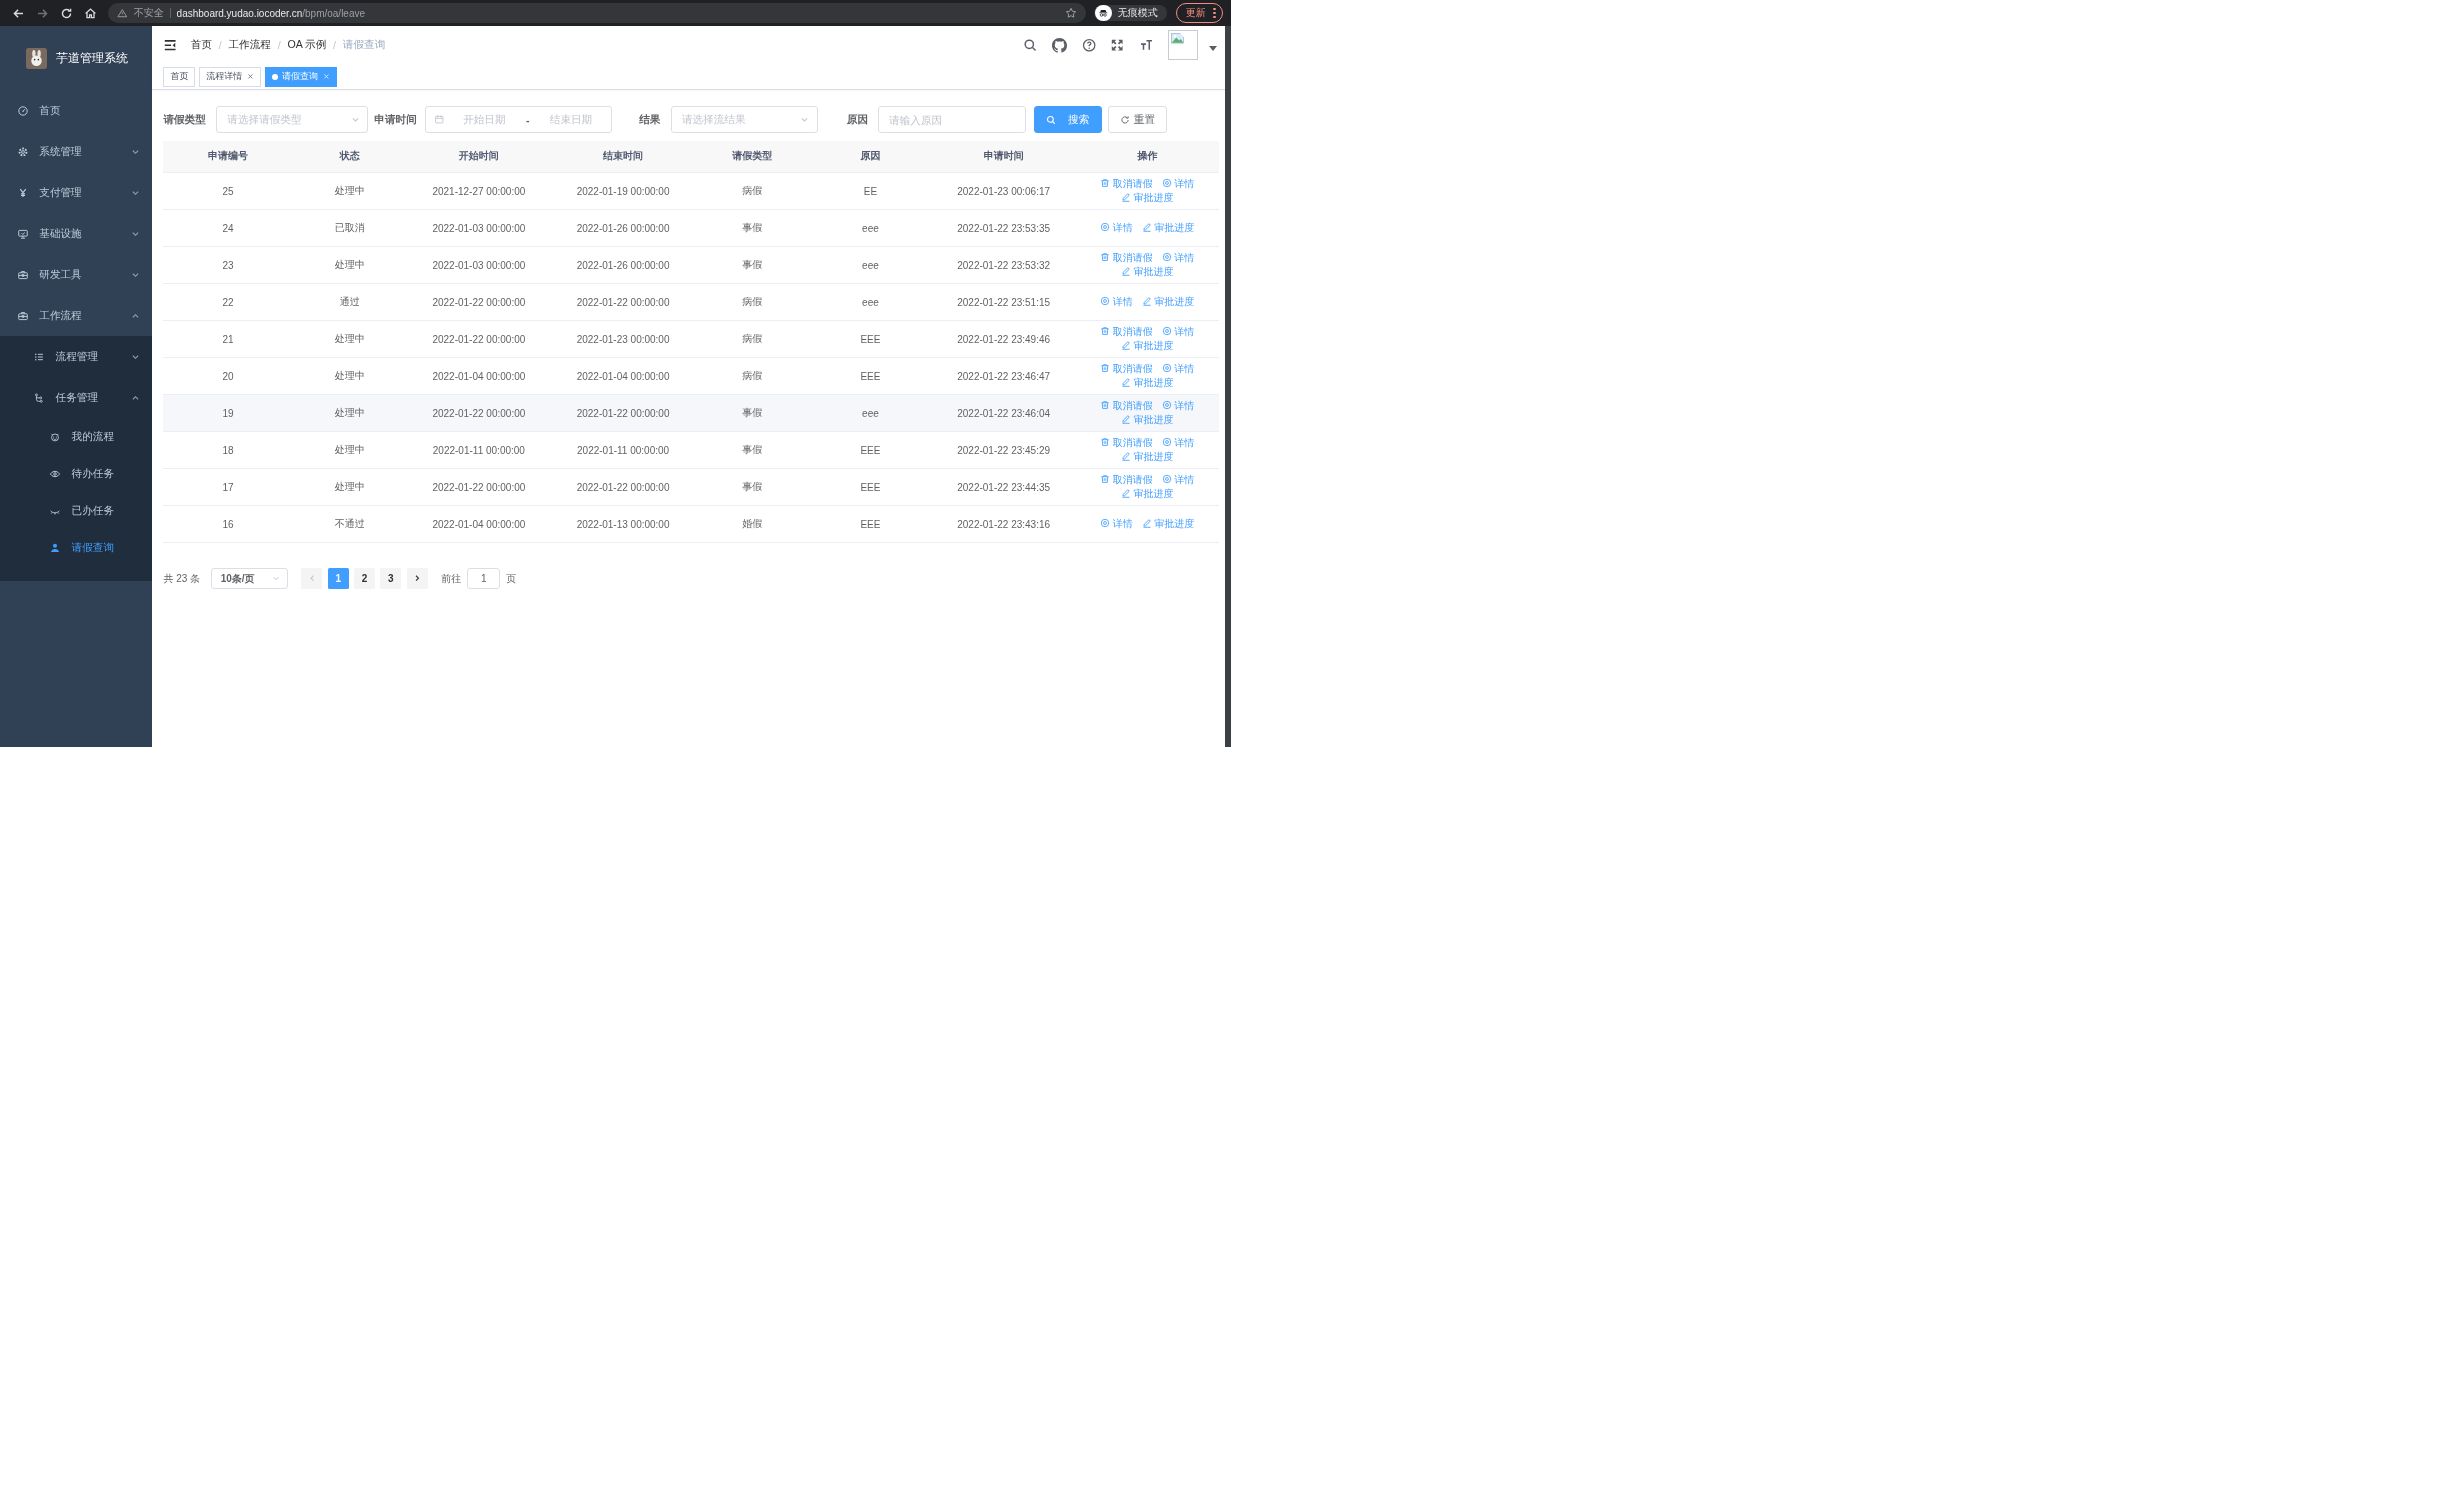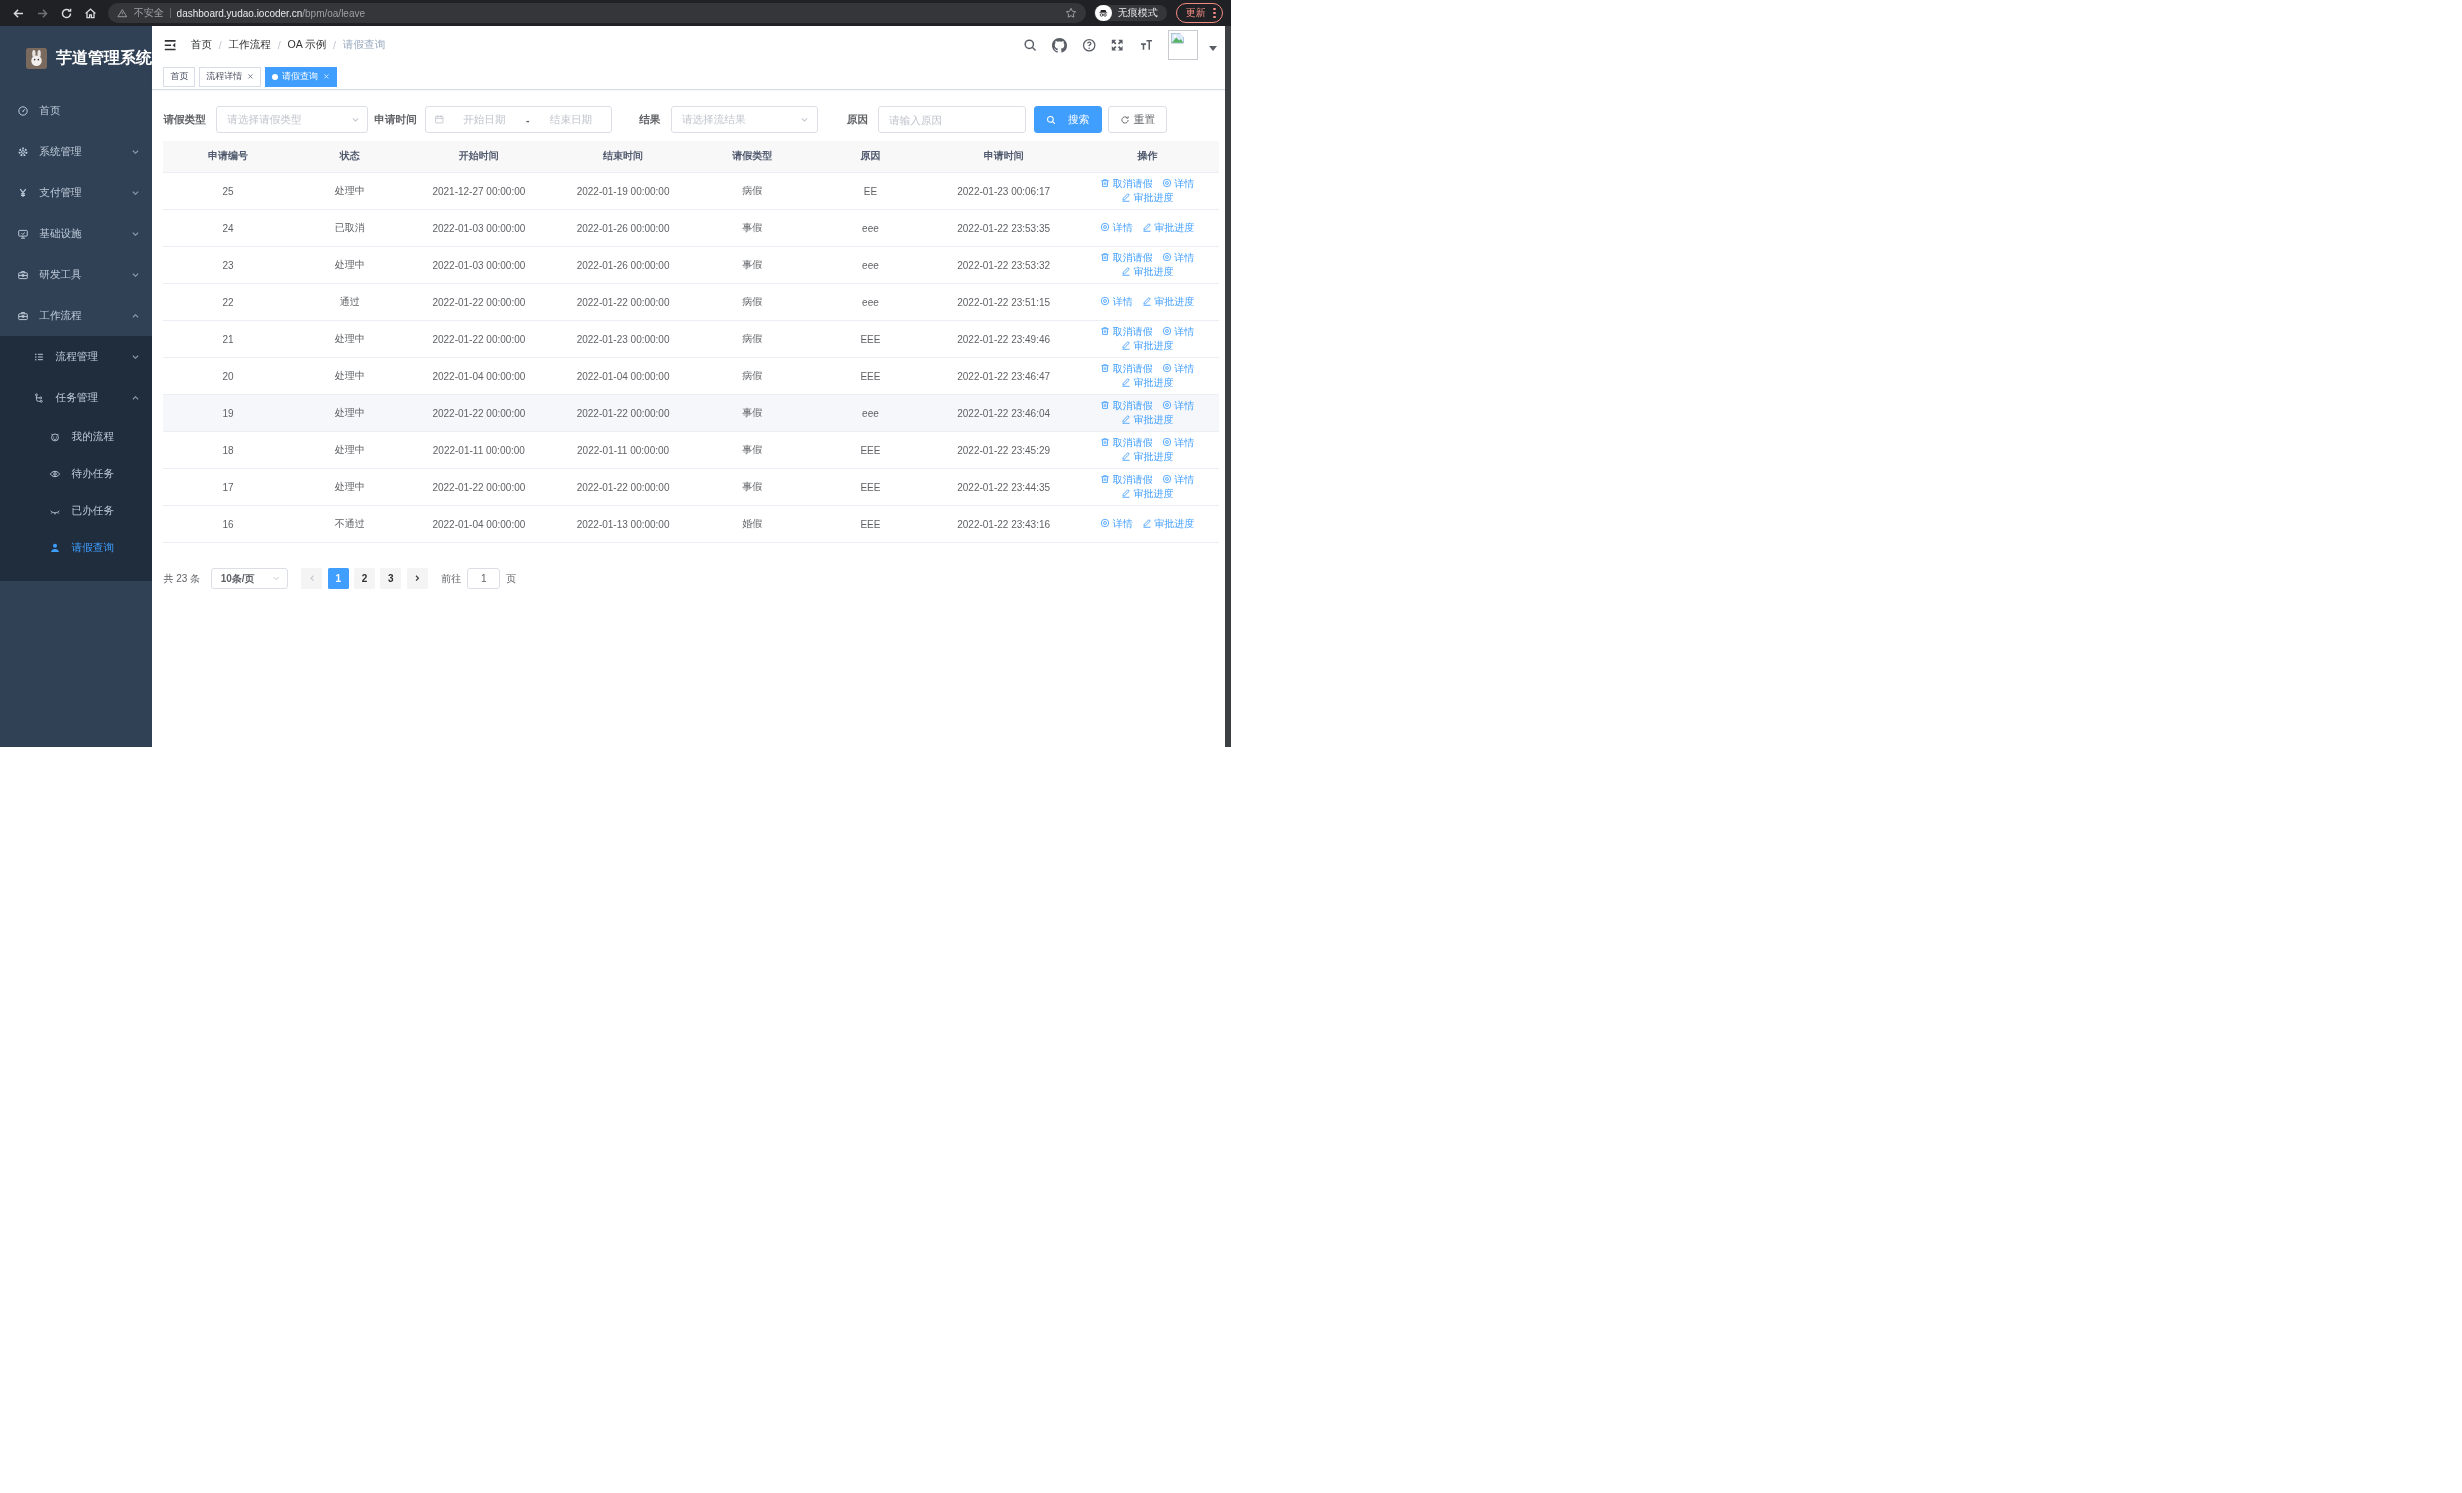--- a/index.html
+++ b/index.html
@@ -26,21 +26,21 @@
   .dots-v { display:flex; flex-direction:column; gap:1.5px; }
   .dots-v i { width:2.3px; height:2.3px; border-radius:50%; background:#f28b82; }
 
   
   .app { display:flex; height:721px; }
 
   
   .sidebar { width:152px; background:#304156; flex:0 0 auto; overflow:hidden; }
   .logo-row { height:64px; display:flex; align-items:center; padding-left:26px; gap:9px; }
   .logo-img { width:21px; height:21px; border-radius:3px; overflow:hidden; background:#6b5b50; flex:0 0 auto; }
-  .logo-title { color:#fff; font-size:16px; font-weight:bold; white-space:nowrap; }
+  .logo-title { color:#fff; font-size:12px; font-weight:normal; white-space:nowrap; }
   .menu { font-size:10.6px; color:#bfcbd9; }
   .menu-item { position:relative; display:flex; align-items:center; cursor:pointer; }
   .menu-item .mi-icon { width:12px; height:12px; margin-right:10.6px; flex:0 0 auto; display:flex; }
   .menu-item .mi-icon svg { width:12px; height:12px; }
   .menu-item .chev { position:absolute; right:12px; top:50%; transform:translateY(-50%); color:#9aa5b3; display:flex; }
   .menu-item .chev svg { width:9px; height:9px; }
   .lv1 { height:41px; padding-left:16.7px; }
   .lv2 { height:41px; padding-left:33px; }
   .lv3 { height:37px; padding-left:49px; }
   .submenu-block { background:#1f2d3d; padding-bottom:15px; }

